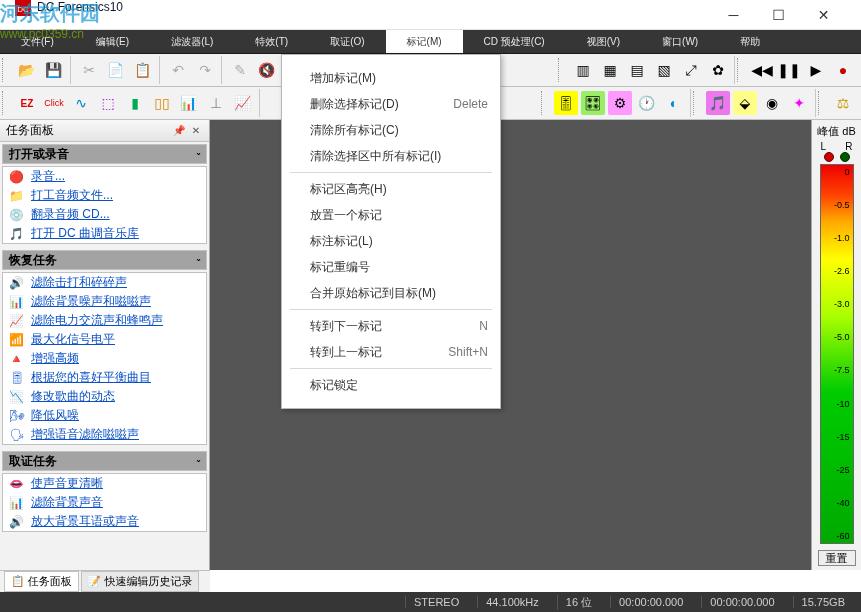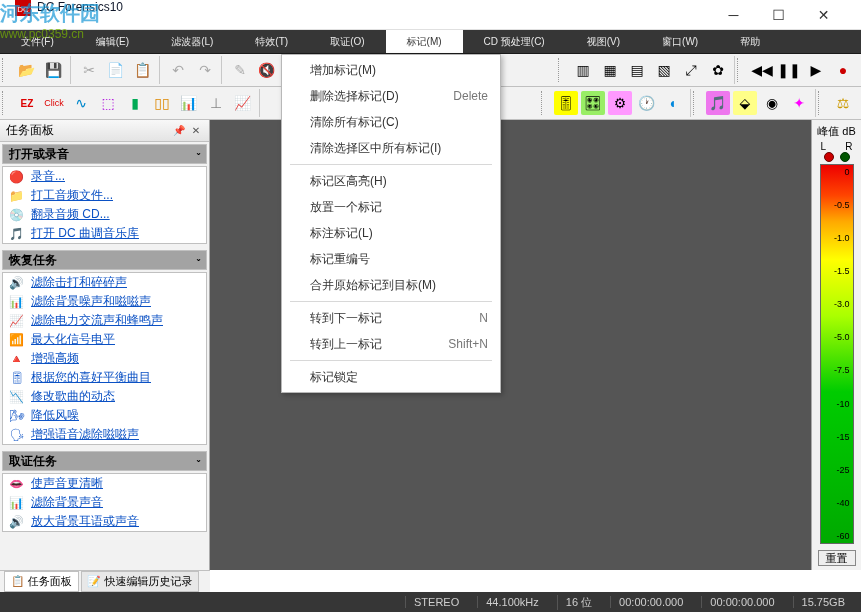--- a/index.html
+++ b/index.html
@@ -43,21 +43,21 @@
 
 .workspace { flex: 1; background: #555; position: relative; }
 .rightpane { width: 50px; background: #f2f2f2; border-left: 1px solid #aaa; display: flex; flex-direction: column; align-items: center;}
 .meterlabel { font-size: 11px; padding: 4px 0 2px; }
 .lrbar { width: 40px; display: flex; justify-content: space-between; padding: 0 4px; font-size: 10px;}
 .meter { width: 34px; flex: 1; margin: 2px 0; background: linear-gradient(to bottom, #e00 0%, #f40 8%, #fa0 15%, #ff0 25%, #af0 40%, #0c0 60%, #0a0 100%); border: 1px solid #666; position: relative;}
 .meterTicks { position: absolute; right: 1px; top: 0; bottom: 0; width: 100%; display: flex; flex-direction: column; justify-content: space-between; font-size: 9px; text-align: right; color: #000; padding: 2px 2px;}
 .resetbtn { width: 38px; height: 16px; font-size: 11px; border: 1px solid #888; background: #eee; margin: 4px 0;}
 
 
-.dropdown { position: absolute; top: 54px; left: 281px; width: 220px; background: #fff; border: 1px solid #b8b8b8; box-shadow: 2px 2px 5px rgba(0,0,0,0.25); z-index: 100; padding: 2px 0;}
+.dropdown { position: absolute; top: 54px; left: 281px; width: 220px; background: #fff; border: 1px solid #b8b8b8; box-shadow: 2px 2px 5px rgba(0,0,0,0.25); z-index: 100; padding: 10px 0;}
 .dditem { height: 26px; display: flex; align-items: center; font-size: 12px; color: #333; padding: 0 12px 0 28px; position: relative;}
 .dditem .shortcut { margin-left: auto; color: #777; }
 .ddsep { height: 1px; background: #d8d8d8; margin: 3px 8px;}
 
 
 .bottomtabs { height: 22px; background: #f2f2f2; border-top: 1px solid #c0c0c0; display: flex; align-items: center; padding: 0 4px; gap: 2px; width: 210px; position: absolute; bottom: 20px; left: 0;}
 .btab { display: flex; align-items: center; gap: 3px; padding: 2px 6px; font-size: 11px; border: 1px solid #c0c0c0; background: #fff;}
 .btab.inactive { background: #e8e8e8;}
 
 
@@ -278,21 +278,21 @@
     </div>
     <div class="lrbar">
       <div class="led-r"></div>
       <div class="led-g"></div>
     </div>
     <div class="meter">
       <div class="meterTicks">
         <span>0</span>
           <span>-0.5</span>
           <span>-1.0</span>
-        <span>-1.5</span>
+        <span>-2.6</span>
           <span>-3.0</span>
           <span>-5.0</span>
         <span>-7.5</span>
           <span>-10</span>
           <span>-15</span>
         <span>-25</span>
           <span>-40</span>
           <span>-60</span>
       </div>
     </div>

